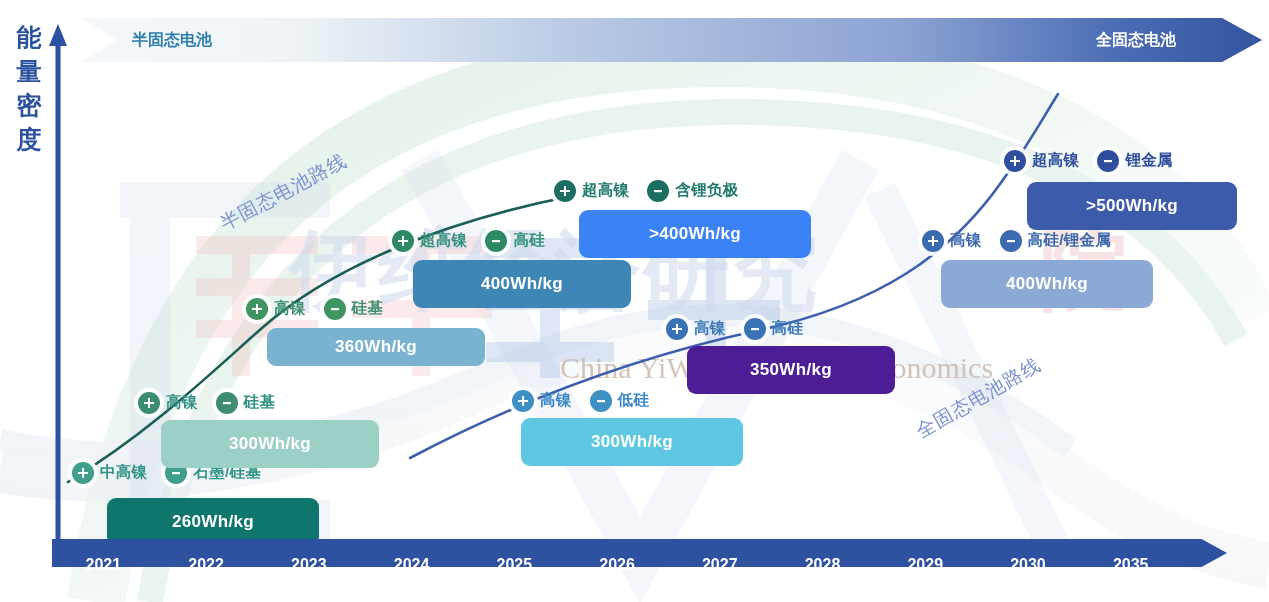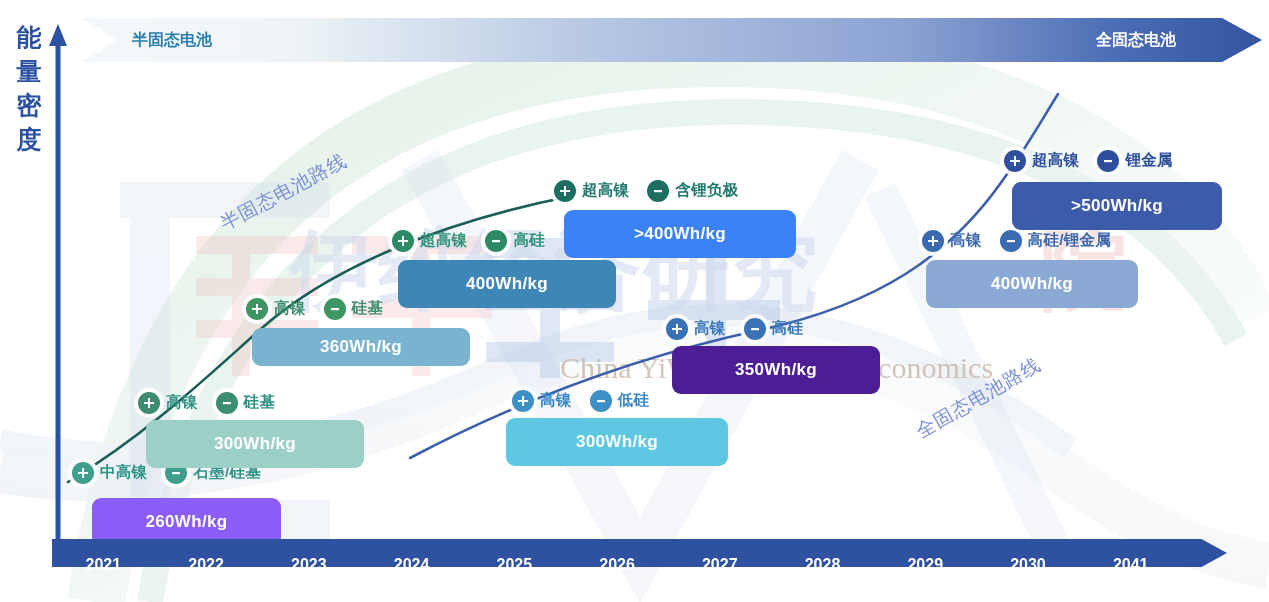--- a/index.html
+++ b/index.html
@@ -49,21 +49,21 @@
     width:22px;height:22px;border-radius:50%;
     display:inline-flex;align-items:center;justify-content:center;
     box-shadow:0 0 0 4px rgba(255,255,255,.92);
     margin-right:6px;flex:0 0 auto;position:relative;
   }
   .badge svg{display:block;}
   .tag-text{font-size:15.5px;font-weight:bold;letter-spacing:.3px;}
   .card{
     position:absolute;border-radius:9px;
     display:flex;align-items:center;justify-content:center;
-    color:#ffffff;font-weight:bold;font-size:17px;letter-spacing:.3px;
+    color:#ffffff;font-weight:bold;font-size:17px;letter-spacing:.3px;margin-left:15px;
   }
 
   
   #x-axis{position:absolute;left:52px;top:539px;width:1175px;height:28px;}
   .x-axis-bar{position:absolute;left:0;top:0;width:1175px;height:28px;}
   .x-ticks{position:absolute;left:0;top:0;width:1130px;height:24px;display:flex;margin-top:12px;}
   .x-tick{
     flex:1 1 0;height:28px;line-height:28px;text-align:center;
     color:#ffffff;font-size:16px;font-weight:bold;
   }
@@ -182,21 +182,21 @@
       </span>
       <span class="tag">
         <span class="badge" style="background:#3f9e8c;">
           <svg width="12" height="12" viewBox="0 0 12 12">
               <rect x="2" y="5" width="8" height="2.2" fill="#fff"></rect>
             </svg>
         </span>
         <span class="tag-text" style="color:#2e9488;">石墨/硅基</span>
       </span>
     </div>
-    <div class="card" style="left:20px;top:36px;width:189px;height:48px;background:#8b5cf6;">260Wh/kg</div>
+    <div class="card" style="left:20px;top:36px;width:212px;height:48px;background:#0f766e;">260Wh/kg</div>
   </div>
 
   <div class="node" style="left:138px;top:392px;">
     <div class="node-tags">
       <span class="tag">
         <span class="badge" style="background:#3d8d72;">
           <svg width="12" height="12" viewBox="0 0 12 12">
               <path d="M5 1h2v4h4v2H7v4H5V7H1V5h4z" fill="#fff"></path>
             </svg>
         </span>
@@ -376,17 +376,17 @@
       <div class="x-tick">2021</div>
       <div class="x-tick">2022</div>
       <div class="x-tick">2023</div>
       <div class="x-tick">2024</div>
       <div class="x-tick">2025</div>
       <div class="x-tick">2026</div>
       <div class="x-tick">2027</div>
       <div class="x-tick">2028</div>
       <div class="x-tick">2029</div>
       <div class="x-tick">2030</div>
-      <div class="x-tick">2041</div>
+      <div class="x-tick">2035</div>
     </div>
   </div>
 
 </div>
 
 </body></html>

